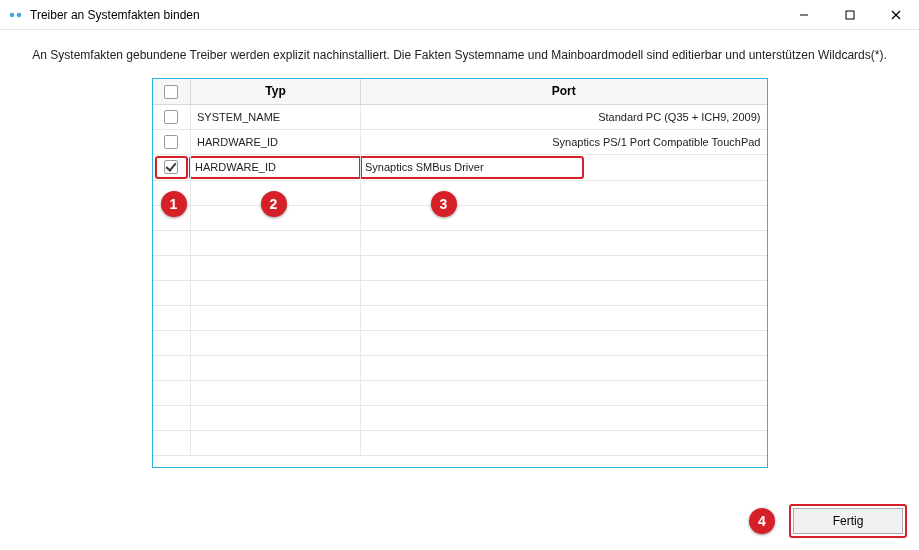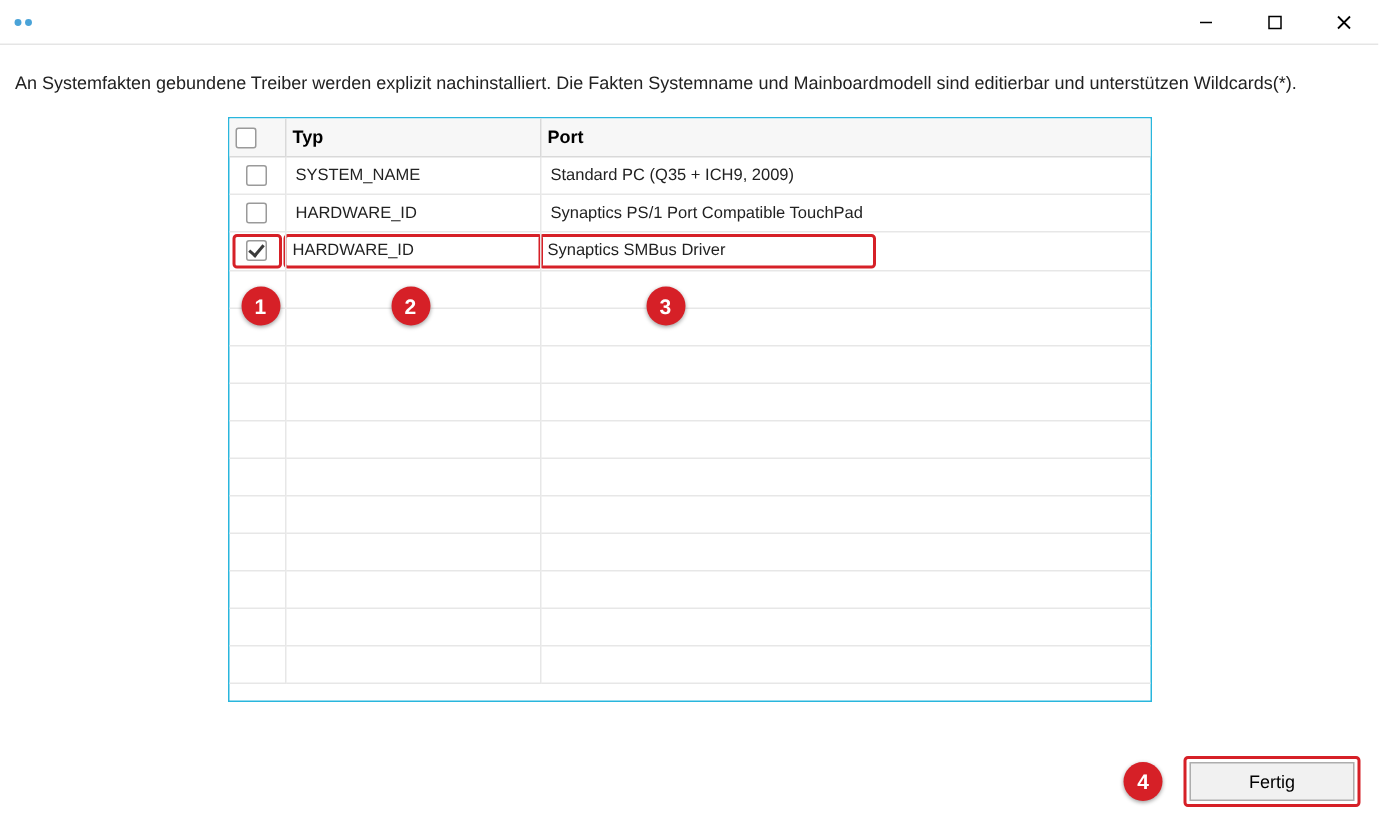--- a/index.html
+++ b/index.html
@@ -27,20 +27,21 @@
 .titlebar .spacer { flex: 1; }
 .winbtn {
   width: 46px; height: 30px;
   display: flex; align-items: center; justify-content: center;
   font-size: 12px; color: #000;
 }
 .content {
   padding: 18px 10px 0 10px;
 }
 .description {
+  text-align: center;
   font-size: 12px;
   color: #222;
   margin-bottom: 16px;
 }
 .table-wrap {
   width: 616px;
   margin: 0 auto;
   border: 1px solid #29b6dd;
   background: #fff;
   height: 390px;
@@ -48,35 +49,35 @@
 }
 table {
   width: 100%;
   border-collapse: collapse;
   table-layout: fixed;
 }
 th {
   background: #f7f7f7;
   font-weight: 600;
   font-size: 12px;
-  text-align: left;
+  text-align: center;
   padding: 5px 4px;
   border-right: 1px solid #d9d9d9;
   border-bottom: 1px solid #d9d9d9;
 }
 th:last-child { border-right: none; }
 td {
   border-right: 1px solid #e7e7e7;
   border-bottom: 1px solid #e7e7e7;
   padding: 4px 6px;
   font-size: 11px;
   color: #222;
   height: 25px;
 }
-td:last-child { border-right: none; }
+td:last-child { border-right: none; text-align: right; }
 .chk-col { width: 38px; }
 .typ-col { width: 170px; }
 .chk-cell { text-align: center; }
 .chkbox {
   display: inline-block;
   width: 14px; height: 14px;
   border: 1px solid #9a9a9a;
   border-radius: 2px;
   vertical-align: middle;
   background: #fff;
@@ -151,20 +152,21 @@
 </head>
 <body>
 
 <div class="titlebar">
   <span class="app-icon">
     <svg width="14" height="10" viewBox="0 0 14 10">
         <circle cx="3" cy="5" r="2.3" fill="#4aa3d8"></circle>
         <circle cx="10" cy="5" r="2.3" fill="#4aa3d8"></circle>
       </svg>
   </span>
+  <span class="title">Treiber an Systemfakten binden</span>
   <span class="spacer"></span>
   <div class="winbtn">
       <svg width="10" height="10">
         <line x1="1" y1="5" x2="9" y2="5" stroke="#000" stroke-width="1"></line>
       </svg>
     </div>
   <div class="winbtn">
       <svg width="10" height="10">
         <rect x="1" y="1" width="8" height="8" fill="none" stroke="#000" stroke-width="1"></rect>
       </svg>

